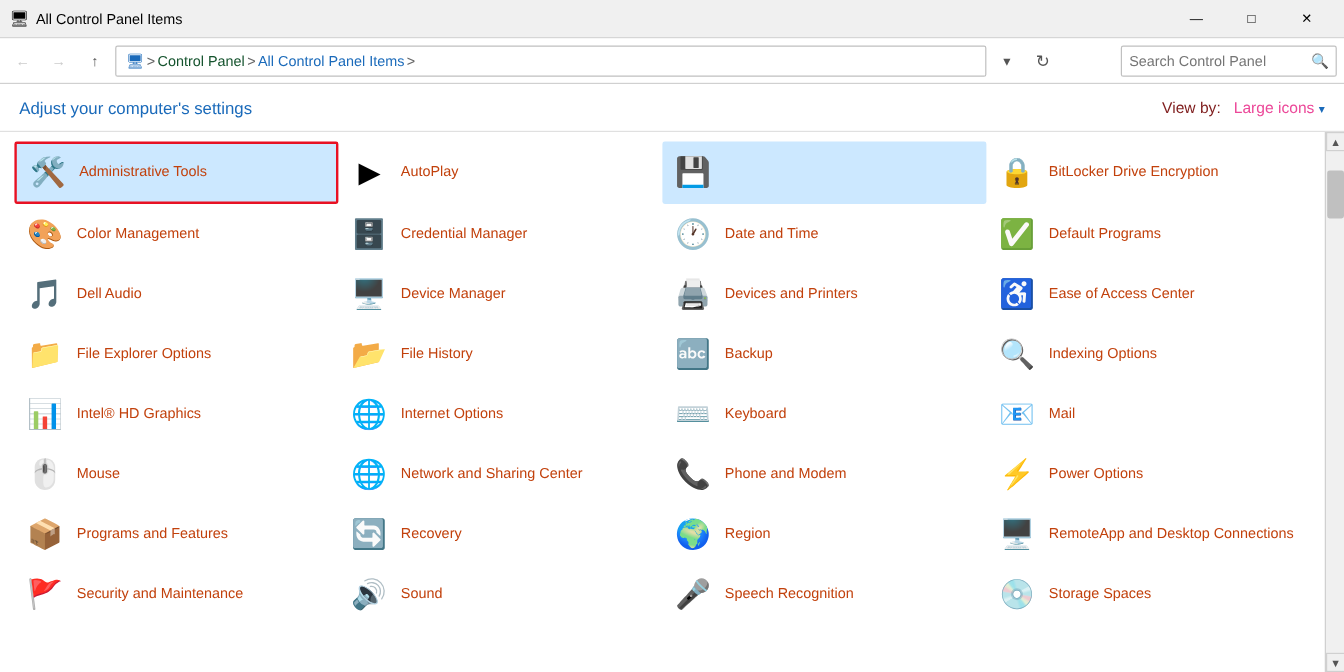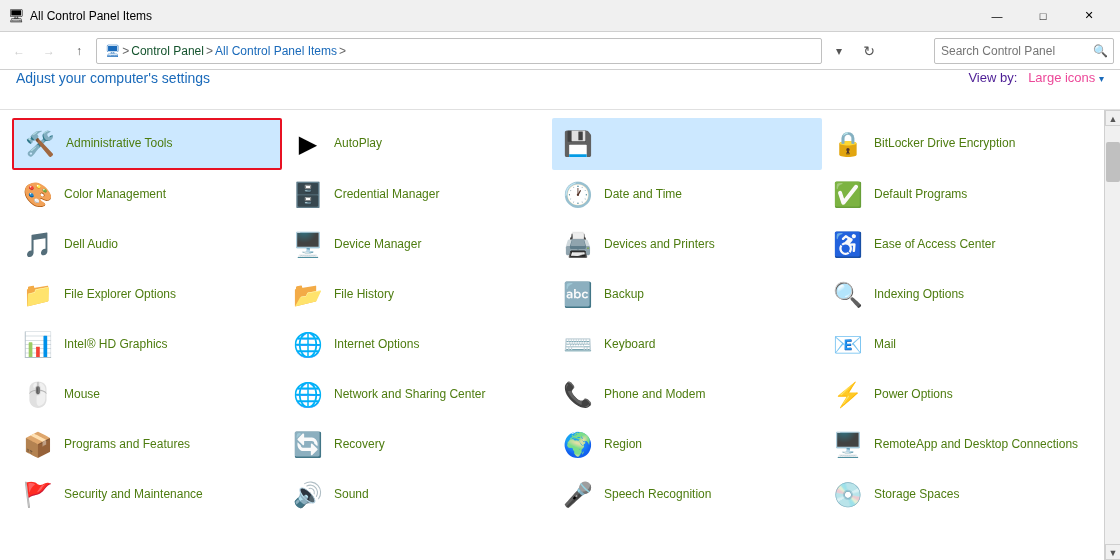--- a/index.html
+++ b/index.html
@@ -60,26 +60,27 @@
     .search-icon-inner {
       position: absolute; right: 6px; top: 50%; transform: translateY(-50%);
       font-size: 12px; color: #777;
     }
 
     
     .view-bar {
       background: #fff;
       height: 40px;
       display: flex;
+      align-items: center;
       padding: 0 16px;
       border-bottom: 1px solid #e0e0e0;
     }
     .adjust-text { color: #1a6aba; font-size: 14px; }
     .view-by { margin-left: auto; font-size: 13px; color: #555; }
-    .view-by span { color: #4c1d95; cursor: pointer; }
+    .view-by span { color: #7f1d1d; cursor: pointer; }
 
     
     .content {
       display: flex;
       height: calc(560px - 32px - 38px - 40px);
       overflow: hidden;
     }
     .items-grid {
       flex: 1;
       padding: 8px 12px;
@@ -117,21 +118,21 @@
       border-radius: 2px;
       min-height: 50px;
     }
     .item.selected { background: #cce8ff; border: 2px solid #e81123; }
     .item-icon {
       width: 36px; height: 36px; min-width: 36px;
       display: flex; align-items: center; justify-content: center;
       font-size: 24px; margin-right: 8px;
     }
     .item-label {
-      color: #4d7c0f; font-size: 12px; line-height: 1.3;
+      color: #c2410c; font-size: 12px; line-height: 1.3;
       word-break: break-word;
     }
 
     
     .items-grid::-webkit-scrollbar { width: 0; }
   </style>
 </head>
 <body>
 
 <div class="title-bar">

